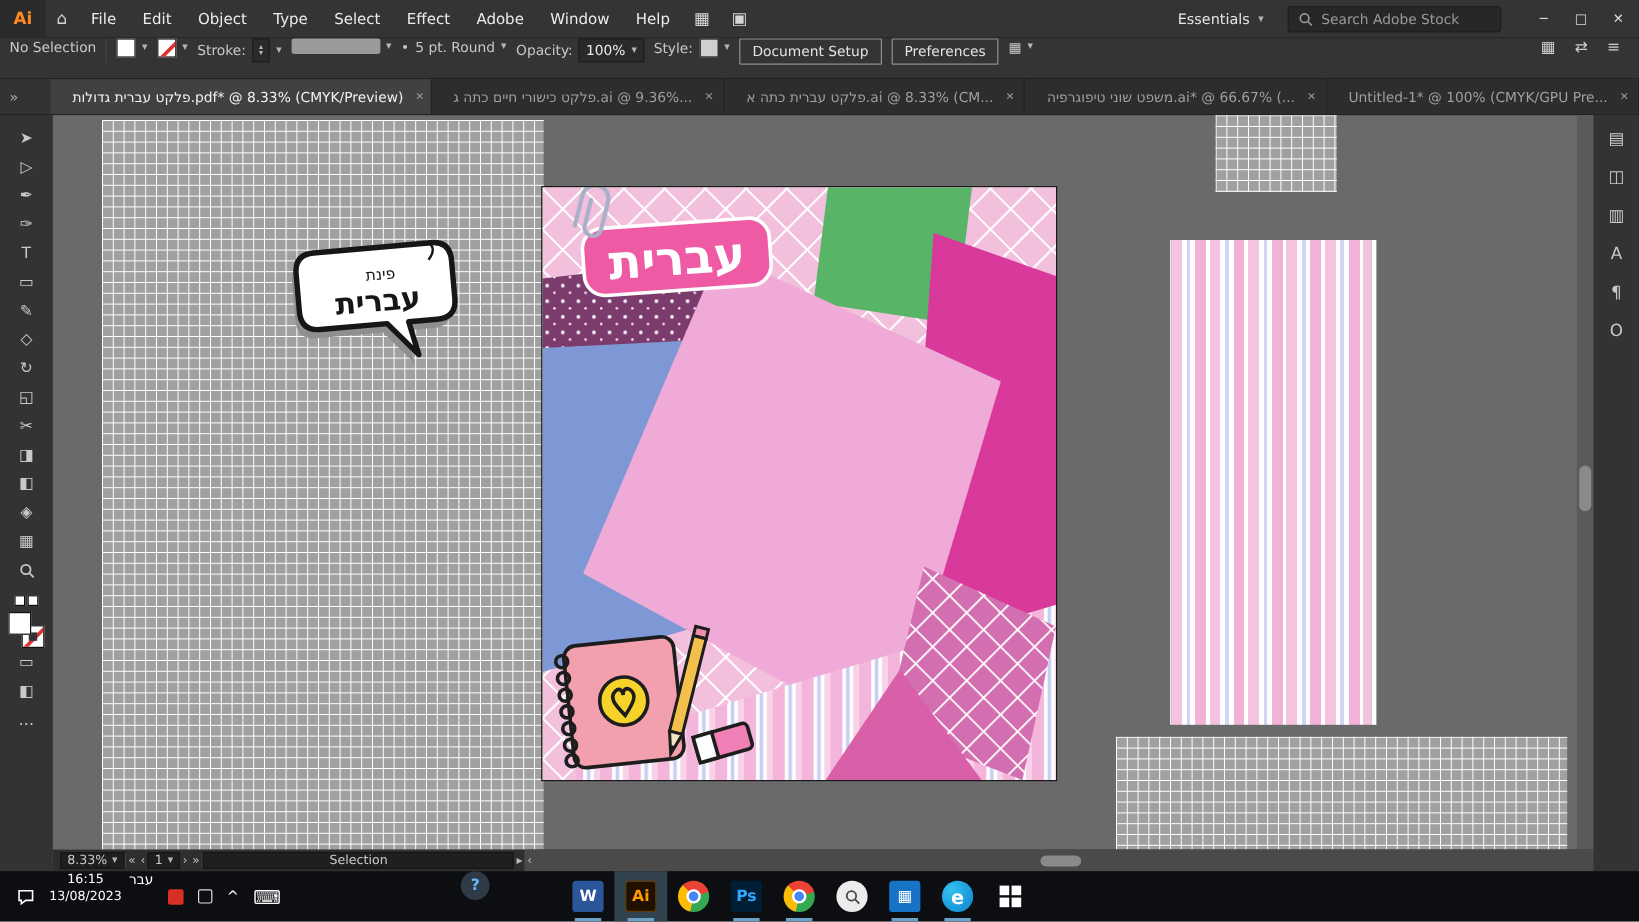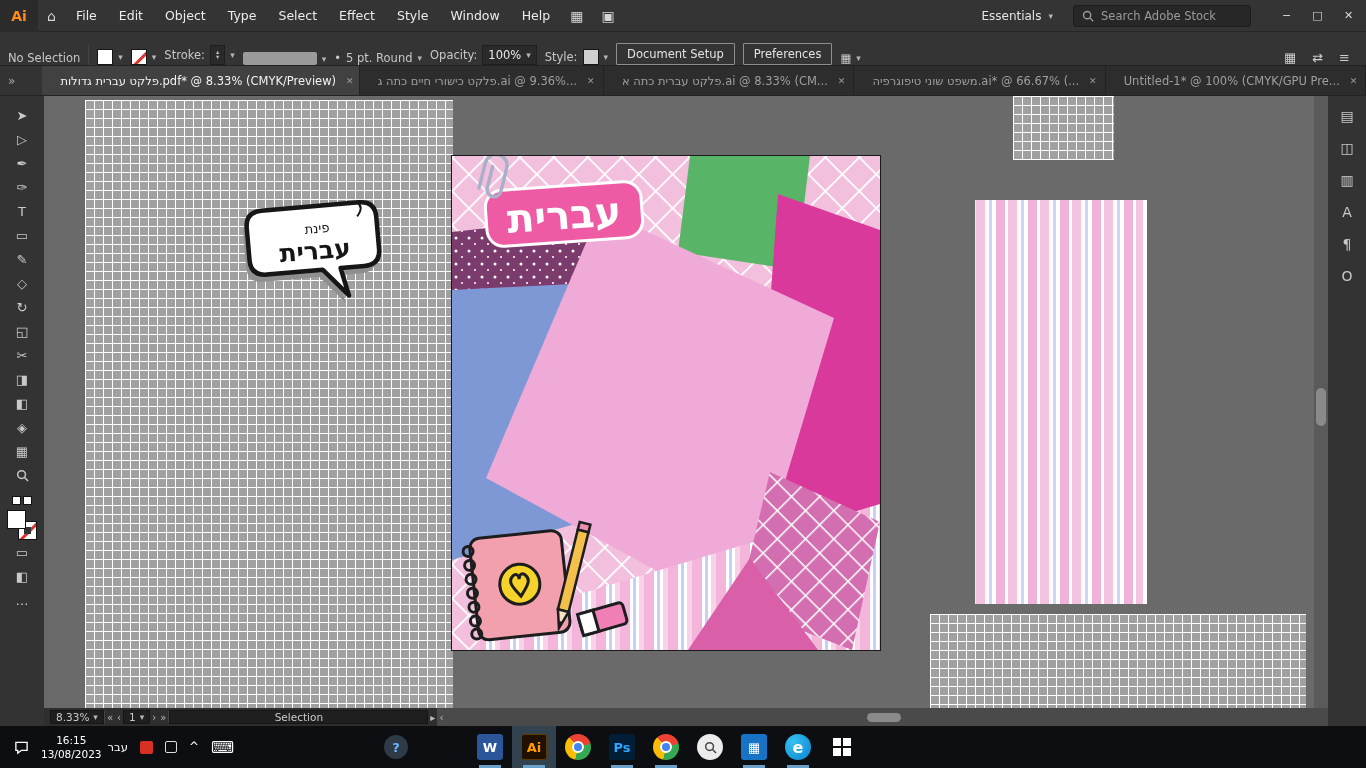--- a/index.html
+++ b/index.html
@@ -13,21 +13,21 @@
   .iconbtn{color:#d5d5d5;padding:0 9px;font-size:14px;line-height:32px}
   .mi{padding:0 11px;font-size:12.5px;color:#ececec;line-height:32px}
   .mb-right{margin-left:auto;display:flex;align-items:center;gap:20px;padding-right:2px}
   .workspace{display:flex;gap:7px;align-items:center;font-size:12px;color:#e5e5e5}
   .chev{font-size:9px;color:#b5b5b5}
   .searchbox{display:flex;align-items:center;gap:7px;background:#272727;border:1px solid #1d1d1d;border-radius:3px;height:22px;width:178px;padding:0 8px;color:#9a9a9a;font-size:11.5px}
   .winbtns{display:flex}
   .winbtn{width:31px;height:32px;display:flex;align-items:center;justify-content:center;color:#ddd;font-size:11px}
 
   
-  #controlbar{position:absolute;top:32px;left:0;right:0;height:34px;background:#343434;border-bottom:1px solid #222;display:flex;align-items:flex-end;gap:8px;padding:0 8px;font-size:11.5px;color:#c8c8c8}
+  #controlbar{position:absolute;top:32px;left:0;right:0;height:34px;background:#343434;border-bottom:1px solid #222;display:flex;align-items:flex-start;gap:8px;padding:0 8px;font-size:11.5px;color:#c8c8c8}
   .cb-sep{width:1px;height:20px;background:#454545}
   .swatch{width:16px;height:16px;background:#fff;border:1px solid #161616}
   .swatch.none{position:relative;overflow:hidden}
   .swatch.none::after{content:"";position:absolute;left:-3px;top:6px;width:26px;height:2.5px;background:#e03131;transform:rotate(-45deg)}
   .field{background:#2a2a2a;border:1px solid #1e1e1e;height:20px;display:flex;align-items:center;padding:0 5px;gap:5px;color:#eaeaea}
   .stepper{display:flex;flex-direction:column;font-size:6.5px;line-height:5.5px;color:#bbb}
   .brushprev{width:74px;height:13px;background:#9a9a9a;border-radius:2px}
   .btn{border:1px solid #8f8f8f;border-radius:1px;height:22px;display:flex;align-items:center;padding:0 10px;color:#e3e3e3}
   .cb-right{margin-left:auto;display:flex;align-items:center;gap:16px;padding-right:8px;font-size:13px;color:#cfcfcf}
   .grp{display:flex;align-items:center;gap:5px}
@@ -67,21 +67,21 @@
   
   #statusbar{position:absolute;left:0;right:0;bottom:0;height:18px;background:#2e2e2e;display:flex;align-items:center;font-size:10.5px;color:#c9c9c9;padding-left:6px;}
   .sb-field{background:#1f1f1f;border:1px solid #161616;height:14px;display:flex;align-items:center;padding:0 5px;gap:4px}
   .sb-sep{width:1px;height:12px;background:#454545}
   .navglyph{font-size:10px;color:#bdbdbd;padding:0 2px}
   #sb-selection{width:259px;justify-content:center}
   #hscroll{position:relative;flex:1;height:100%;background:#4a4a4a;display:flex;align-items:center}
   #hthumb{position:absolute;left:430px;width:34px;height:9px;border-radius:5px;background:#8a8a8a}
 
   
-  #taskbar{position:absolute;left:0;right:0;bottom:0;height:42px;background:#0c0e11;display:flex;align-items:center;color:#fff}
+  #taskbar{position:absolute;left:0;right:0;bottom:0;height:42px;background:#0c0e11;display:flex;color:#fff}
   .clock{font-size:10.5px;line-height:1.35;text-align:center;margin-left:12px}
   .lang{font-size:11.5px;margin-left:6px}
   .tray{margin-left:12px;display:flex;align-items:center;justify-content:center}
   .tredico{width:13px;height:13px;background:#d93025;border-radius:2px}
   .tgrayico{width:12px;height:12px;border:1.5px solid #ddd;border-radius:2px}
   .appcell{width:44px;height:42px;display:flex;align-items:center;justify-content:center;position:relative}
   .appcell.open::after{content:"";position:absolute;bottom:0;left:11px;right:11px;height:3px;background:#6aa1c8}
   .appcell.active{background:#32424e}
   .sqicon{width:26px;height:26px;border-radius:3px;display:flex;align-items:center;justify-content:center;font-weight:bold;font-size:13px}
   .word{background:#2b579a;color:#fff}
@@ -106,21 +106,21 @@
 
   <div id="menubar">
     <div class="ai-logo">Ai</div>
     <div class="iconbtn">⌂</div>
     <div class="mi">File</div>
     <div class="mi">Edit</div>
     <div class="mi">Object</div>
     <div class="mi">Type</div>
     <div class="mi">Select</div>
     <div class="mi">Effect</div>
-    <div class="mi">Style</div>
+    <div class="mi">Adobe</div>
     <div class="mi">Window</div>
     <div class="mi">Help</div>
     <div class="iconbtn">▦</div>
     <div class="iconbtn">▣</div>
     <div class="mb-right">
       <div class="workspace">
         <span>Essentials</span>
         <span class="chev">▾</span>
       </div>
       <div class="searchbox">

